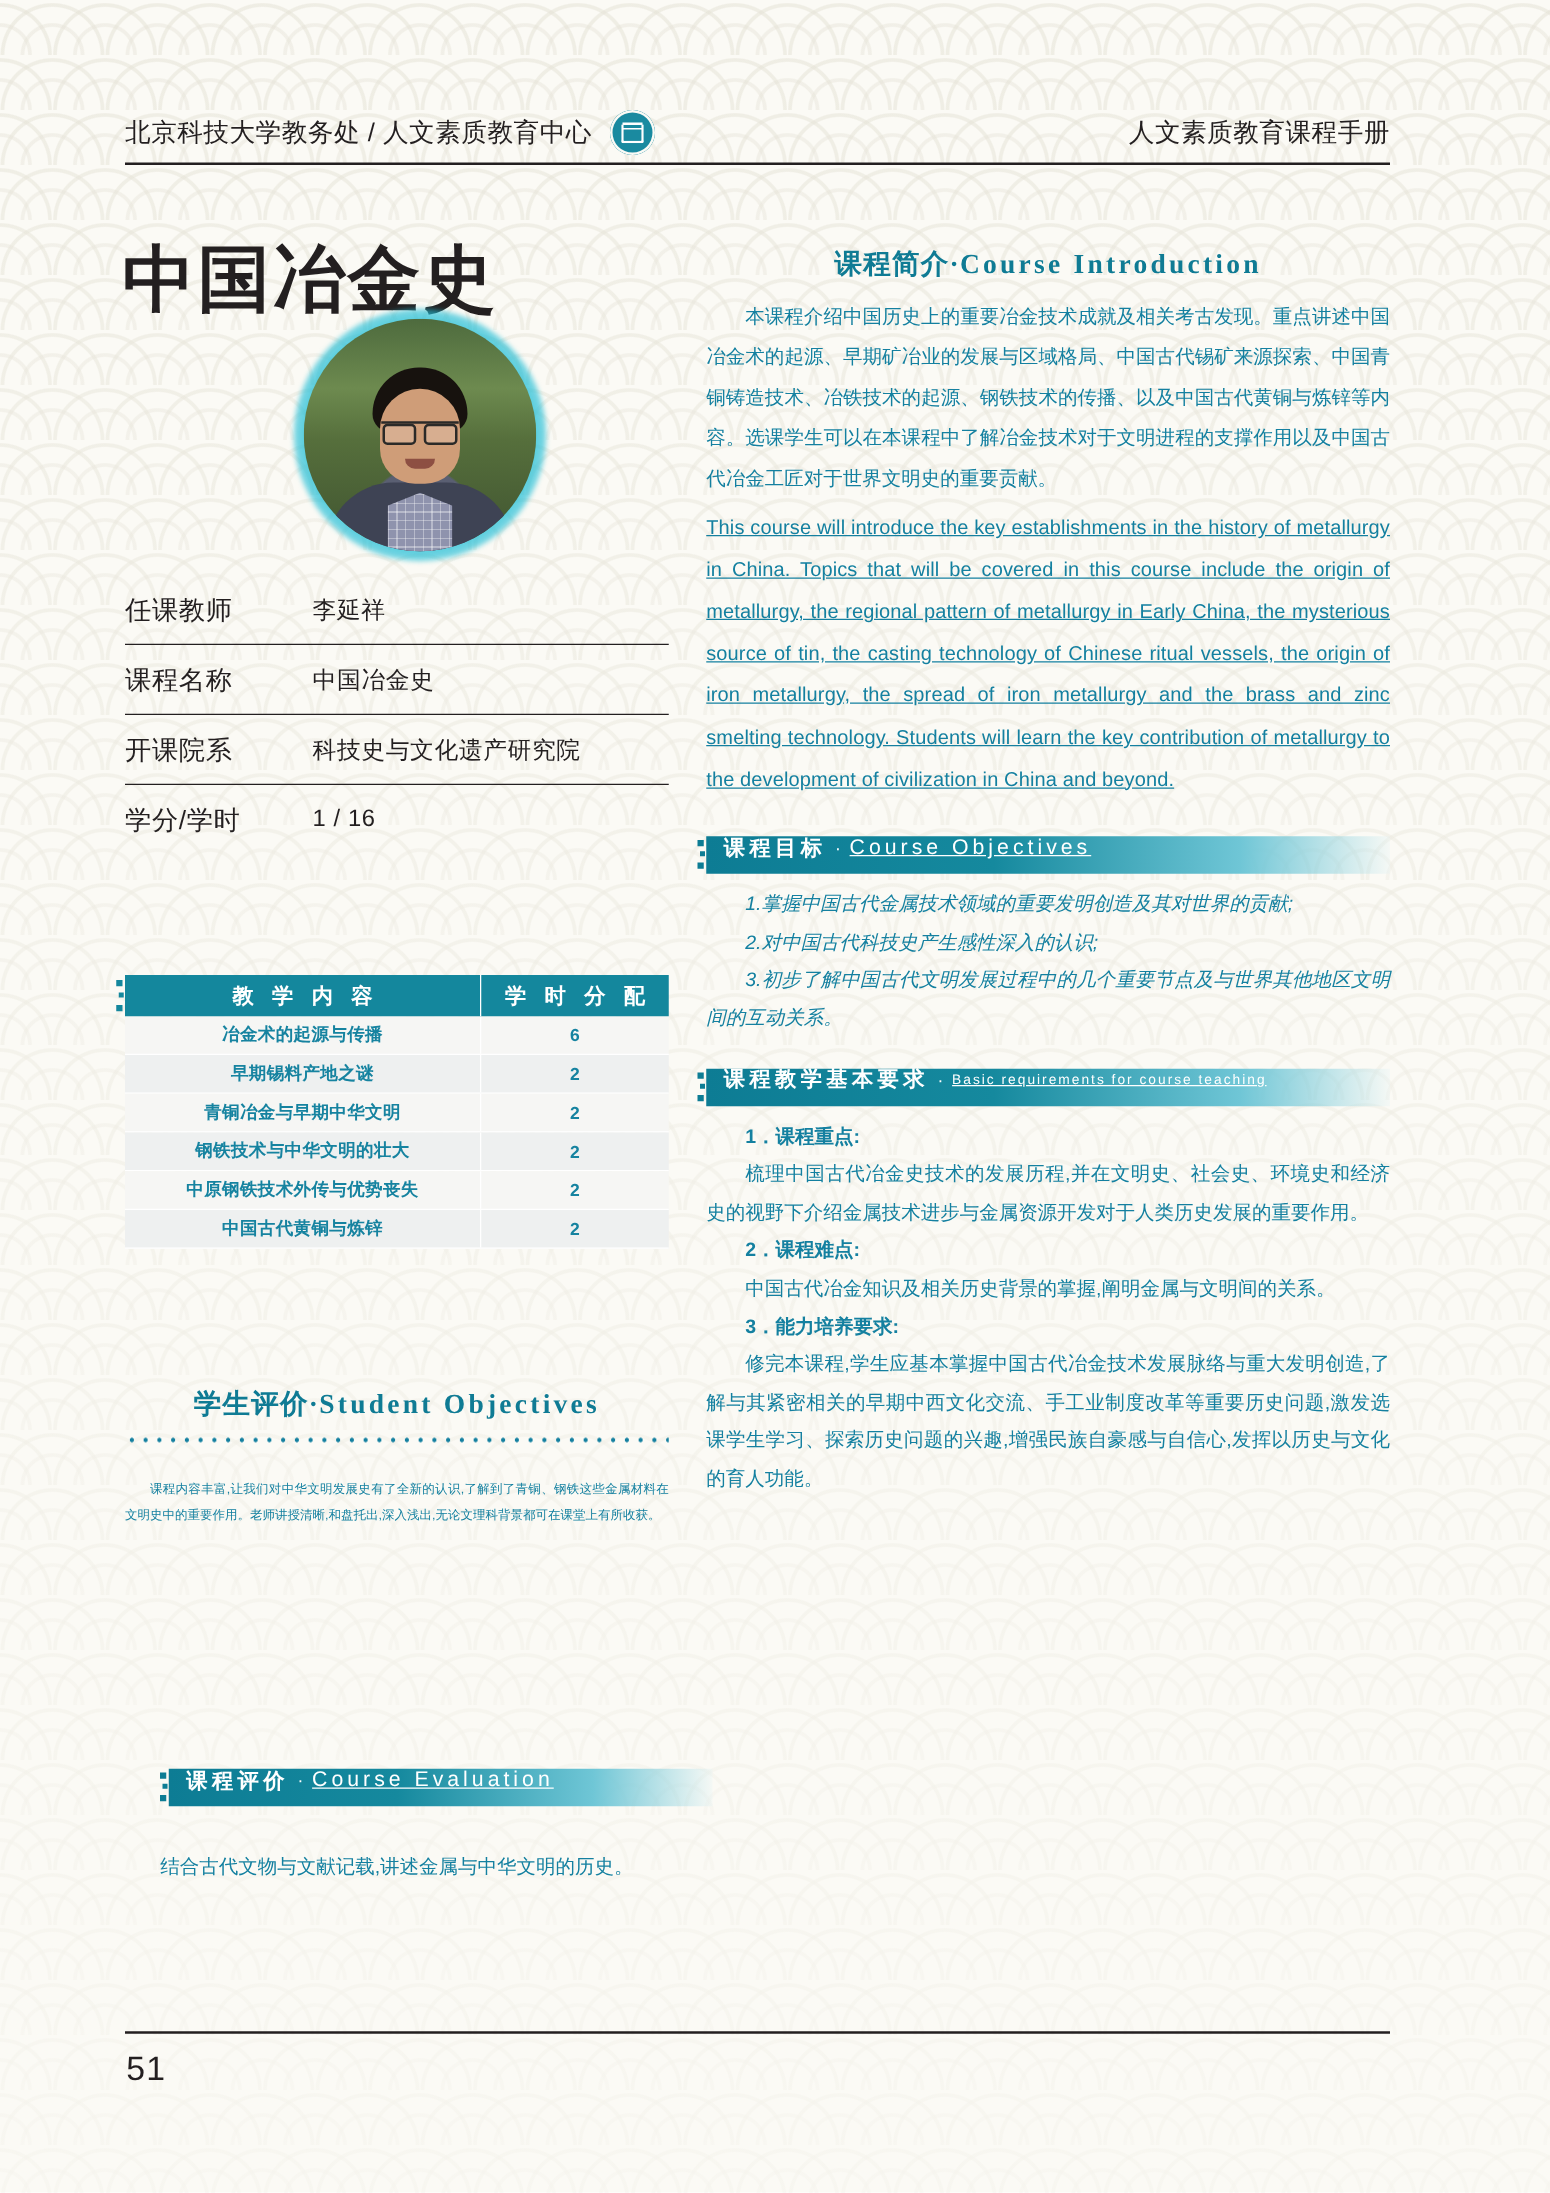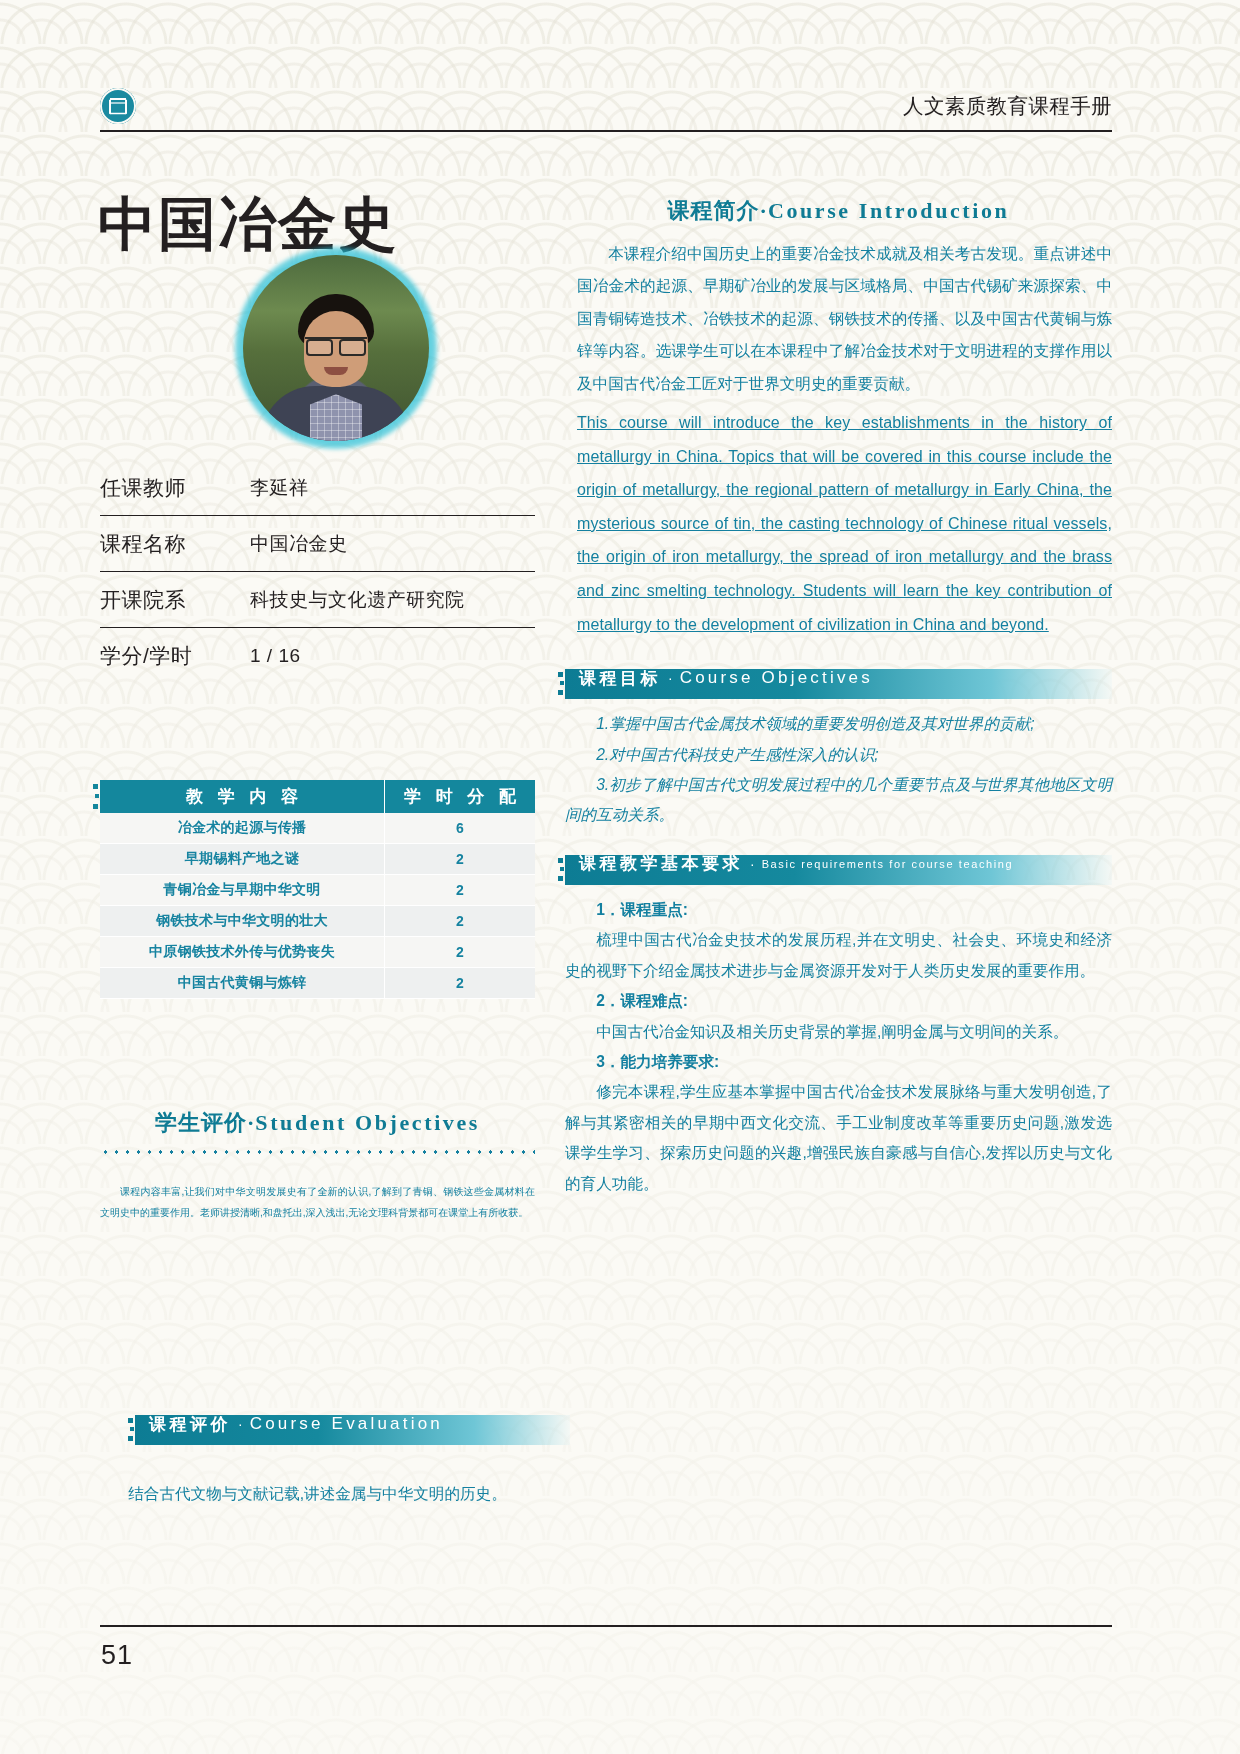--- a/index.html
+++ b/index.html
@@ -300,21 +300,21 @@
     letter-spacing: 1px;
     margin: 0 0 12px 0;
   }
   .sec-title-plain .en { letter-spacing: 2.6px; }
   .para {
     font-size: 15.6px;
     line-height: 2.08;
     color: #1480a0;
     text-align: justify;
     text-justify: inter-ideograph;
-    margin: 0 0 6px 12px;
+    margin: 0 0 6px 0;
     text-indent: 2em;
   }
   .para.en {
     text-indent: 0;
     font-size: 16px;
     line-height: 2.1;
     color: #1480a0;
     letter-spacing: 0.1px;
     text-decoration: underline;
   }
@@ -349,20 +349,21 @@
   .banner .cn {
     font-size: 17px;
     font-weight: bold;
     letter-spacing: 3.5px;
   }
   .banner .dot { margin: 0 7px; font-size: 14px; }
   .banner .en {
     font-size: 17px;
     letter-spacing: 3.2px;
     font-weight: 400;
+    text-decoration: underline;
   }
   .banner .en.small {
     font-size: 11px;
     letter-spacing: 1.6px;
   }
 
   .obj-line {
     font-size: 15.6px;
     line-height: 1.95;
     color: #1480a0;
@@ -456,20 +457,21 @@
   }
 </style>
 </head>
 <body>
 
 <div class="page">
   <div class="content-layer">
 
     <div class="header">
       <div class="header-left">
+        <span class="header-text">北京科技大学教务处 / 人文素质教育中心</span>
         <span class="logo"></span>
       </div>
       <div class="header-right">人文素质教育课程手册</div>
     </div>
     <div class="header-rule"></div>
 
     <h1 class="course-title">中国冶金史</h1>
 
     <div class="portrait-wrap">
       <div class="portrait-glow"></div>

